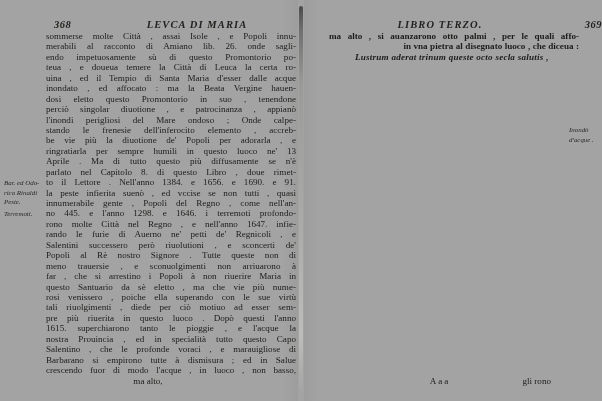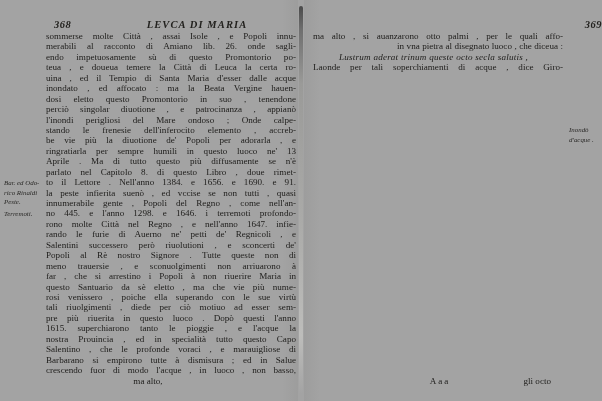--- a/index.html
+++ b/index.html
@@ -26,21 +26,21 @@
     letter-spacing:1.1px;white-space:nowrap;font-weight:bold;color:#23221f;}
   .page.left .header{left:46px;width:250px;display:flex;}
   .page.left .pagenum{width:44px;letter-spacing:0.5px;text-align:left;padding-left:8px;}
   .page.left .running-title{flex:1;text-align:center;}
   .page.right .header{left:14px;width:250px;text-align:center;}
   .page.right .pagenum-right{position:absolute;top:19px;right:0;font-style:italic;
     font-size:10.5px;font-weight:bold;letter-spacing:0.5px;color:#23221f;}
 
   .text-block{position:absolute;top:31px;width:250px;}
   .page.left .text-block{left:46px;}
-  .page.right .text-block{left:12px;}
+  .page.right .text-block{left:28px;font-weight:bold;}
   .text-block div{
     font-size:9.1px;line-height:10.45px;height:10.45px;overflow:hidden;
     letter-spacing:0px;word-spacing:0.2px;
   }
   .text-block div.jline{text-align:justify;text-align-last:justify;}
   .text-block div.pline{text-align:right;margin-left:10px;}
   .text-block div.vline{font-style:italic;padding-left:26px;letter-spacing:0.2px;}
 
   .margin-notes-left{position:absolute;left:4px;top:178px;width:41px;
     font-style:italic;font-size:6.9px;color:#2a2927;}
@@ -115,39 +115,37 @@
         <div class="jline">nostra Prouincia , ed in specialità tutto questo Capo</div>
         <div class="jline">Salentino , che le profonde voraci , e marauigliose di</div>
         <div class="jline">Barbarano si empirono tutte à dismisura ; ed in Salue</div>
         <div class="jline">crescendo fuor di modo l'acque , in luoco , non basso,</div>
       </div>
 
     <div class="catchword-row">ma alto,</div>
   </div>
 
   <div class="page right">
+    <div class="header">LIBRO TERZO.</div>
     <div class="pagenum-right">369</div>
 
     <div class="text-block">
       <div>
           <div class="jline">ma alto , si auanzarono otto palmi , per le quali affo-</div>
         </div>
       <div class="pline">in vna pietra al disegnato luoco , che diceua :</div>
       <div>
           <div class="vline">Lustrum aderat trinum queste octo secla salutis ,</div>
         </div>
-      <div>
-          <div class="jline">Laonde per tali soperchiamenti di acque , dice Giro-</div>
-        </div>
     </div>
 
     <div class="margin-note-right">
         <div class="mline">Inondò</div>
         <div class="mline">d'acque .</div>
       </div>
 
     <div class="catchword-row">
       <span class="sig-center">Aaa</span>
-      <span class="catchword-right">gli octo</span>
+      <span class="catchword-right">gli rono</span>
     </div>
   </div>
 
 </div>
 
 </body></html>

